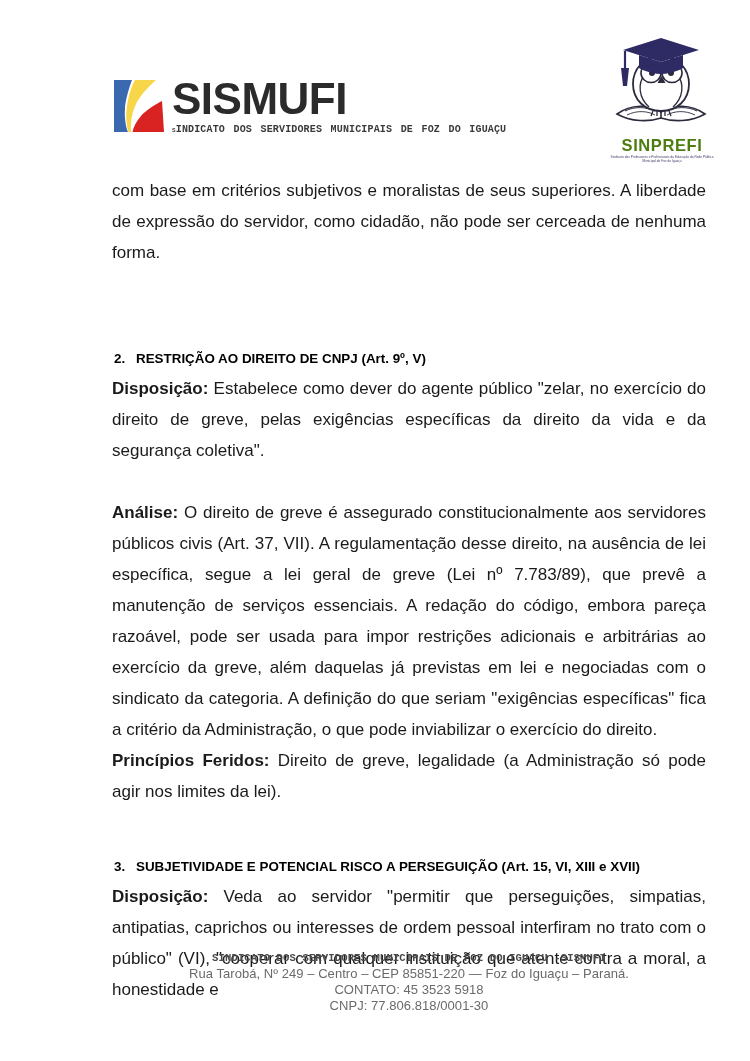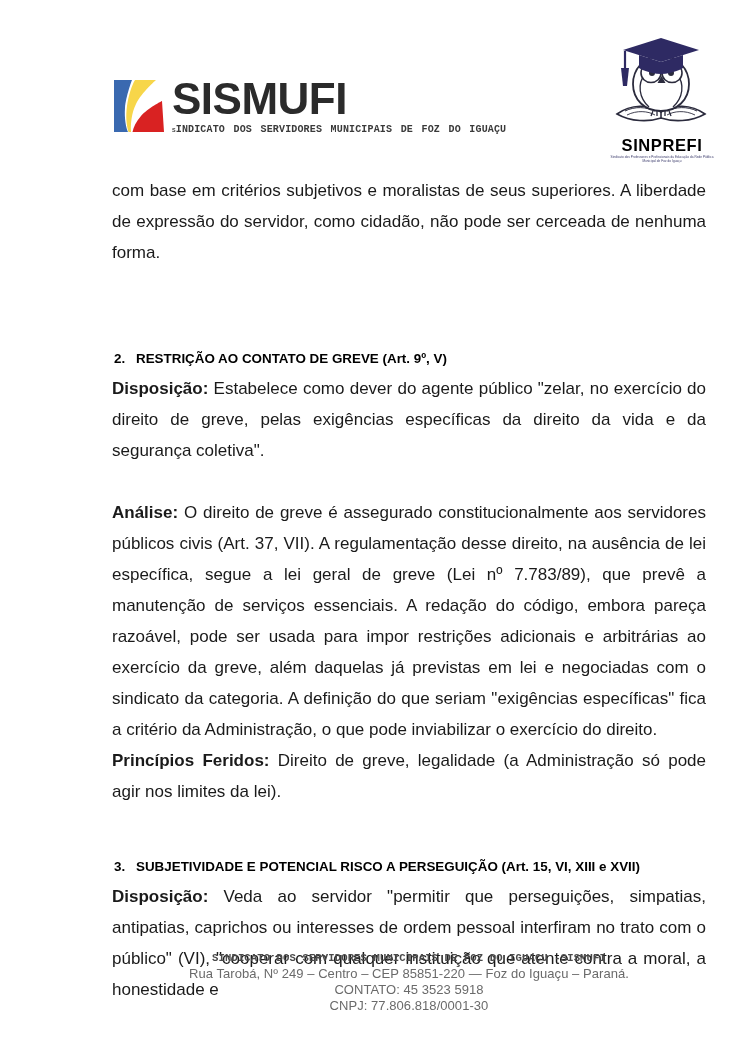--- a/index.html
+++ b/index.html
@@ -79,21 +79,21 @@
     width: 132px;
     height: 136px;
     text-align: center;
   }
   .sinprefi-mark { display:block; margin: 0 auto; }
   .sinprefi-wordmark {
     font-family: "Liberation Sans", sans-serif;
     font-weight: bold;
     font-size: 16.5px;
     letter-spacing: 0.6px;
-    color: #000000;
+    color: #4d7c0f;
     line-height: 17px;
     margin-top: 1px;
   }
   .sinprefi-tagline {
     font-family: "Liberation Sans", sans-serif;
     font-size: 3.1px;
     line-height: 4.4px;
     color: #3a3a6a;
     letter-spacing: 0.05px;
     width: 116px;
@@ -221,21 +221,21 @@
 
     <p class="para">com base em critérios subjetivos e moralistas de seus superiores. A liberdade de expressão do servidor, como cidadão, não pode ser cerceada de nenhuma forma.</p>
 
     <div class="spacer-md"></div>
 
 
     <div class="spacer-lg"></div>
 
     <div class="section-heading">
       <span class="section-num">2.</span>
-      <span class="section-title">RESTRIÇÃO AO CONTATO DE GREVE (Art. 9º, V)</span>
+      <span class="section-title">RESTRIÇÃO AO DIREITO DE CNPJ (Art. 9º, V)</span>
     </div>
 
     <p class="para"><span class="lbl">Disposição:</span><span> Estabelece como dever do agente público "zelar, no exercício do direito de greve, pelas exigências específicas da direito da vida e da segurança coletiva".</span></p>
 
     <div class="spacer-md"></div>
 
     <p class="para"><span class="lbl">Análise:</span><span> O direito de greve é assegurado constitucionalmente aos servidores públicos civis (Art. 37, VII). A regulamentação desse direito, na ausência de lei específica, segue a lei geral de greve (Lei nº 7.783/89), que prevê a manutenção de serviços essenciais. A redação do código, embora pareça razoável, pode ser usada para impor restrições adicionais e arbitrárias ao exercício da greve, além daquelas já previstas em lei e negociadas com o sindicato da categoria. A definição do que seriam "exigências específicas" fica a critério da Administração, o que pode inviabilizar o exercício do direito.</span></p>
 
     <p class="para"><span class="lbl">Princípios Feridos:</span><span> Direito de greve, legalidade (a Administração só pode agir nos limites da lei).</span></p>
 

